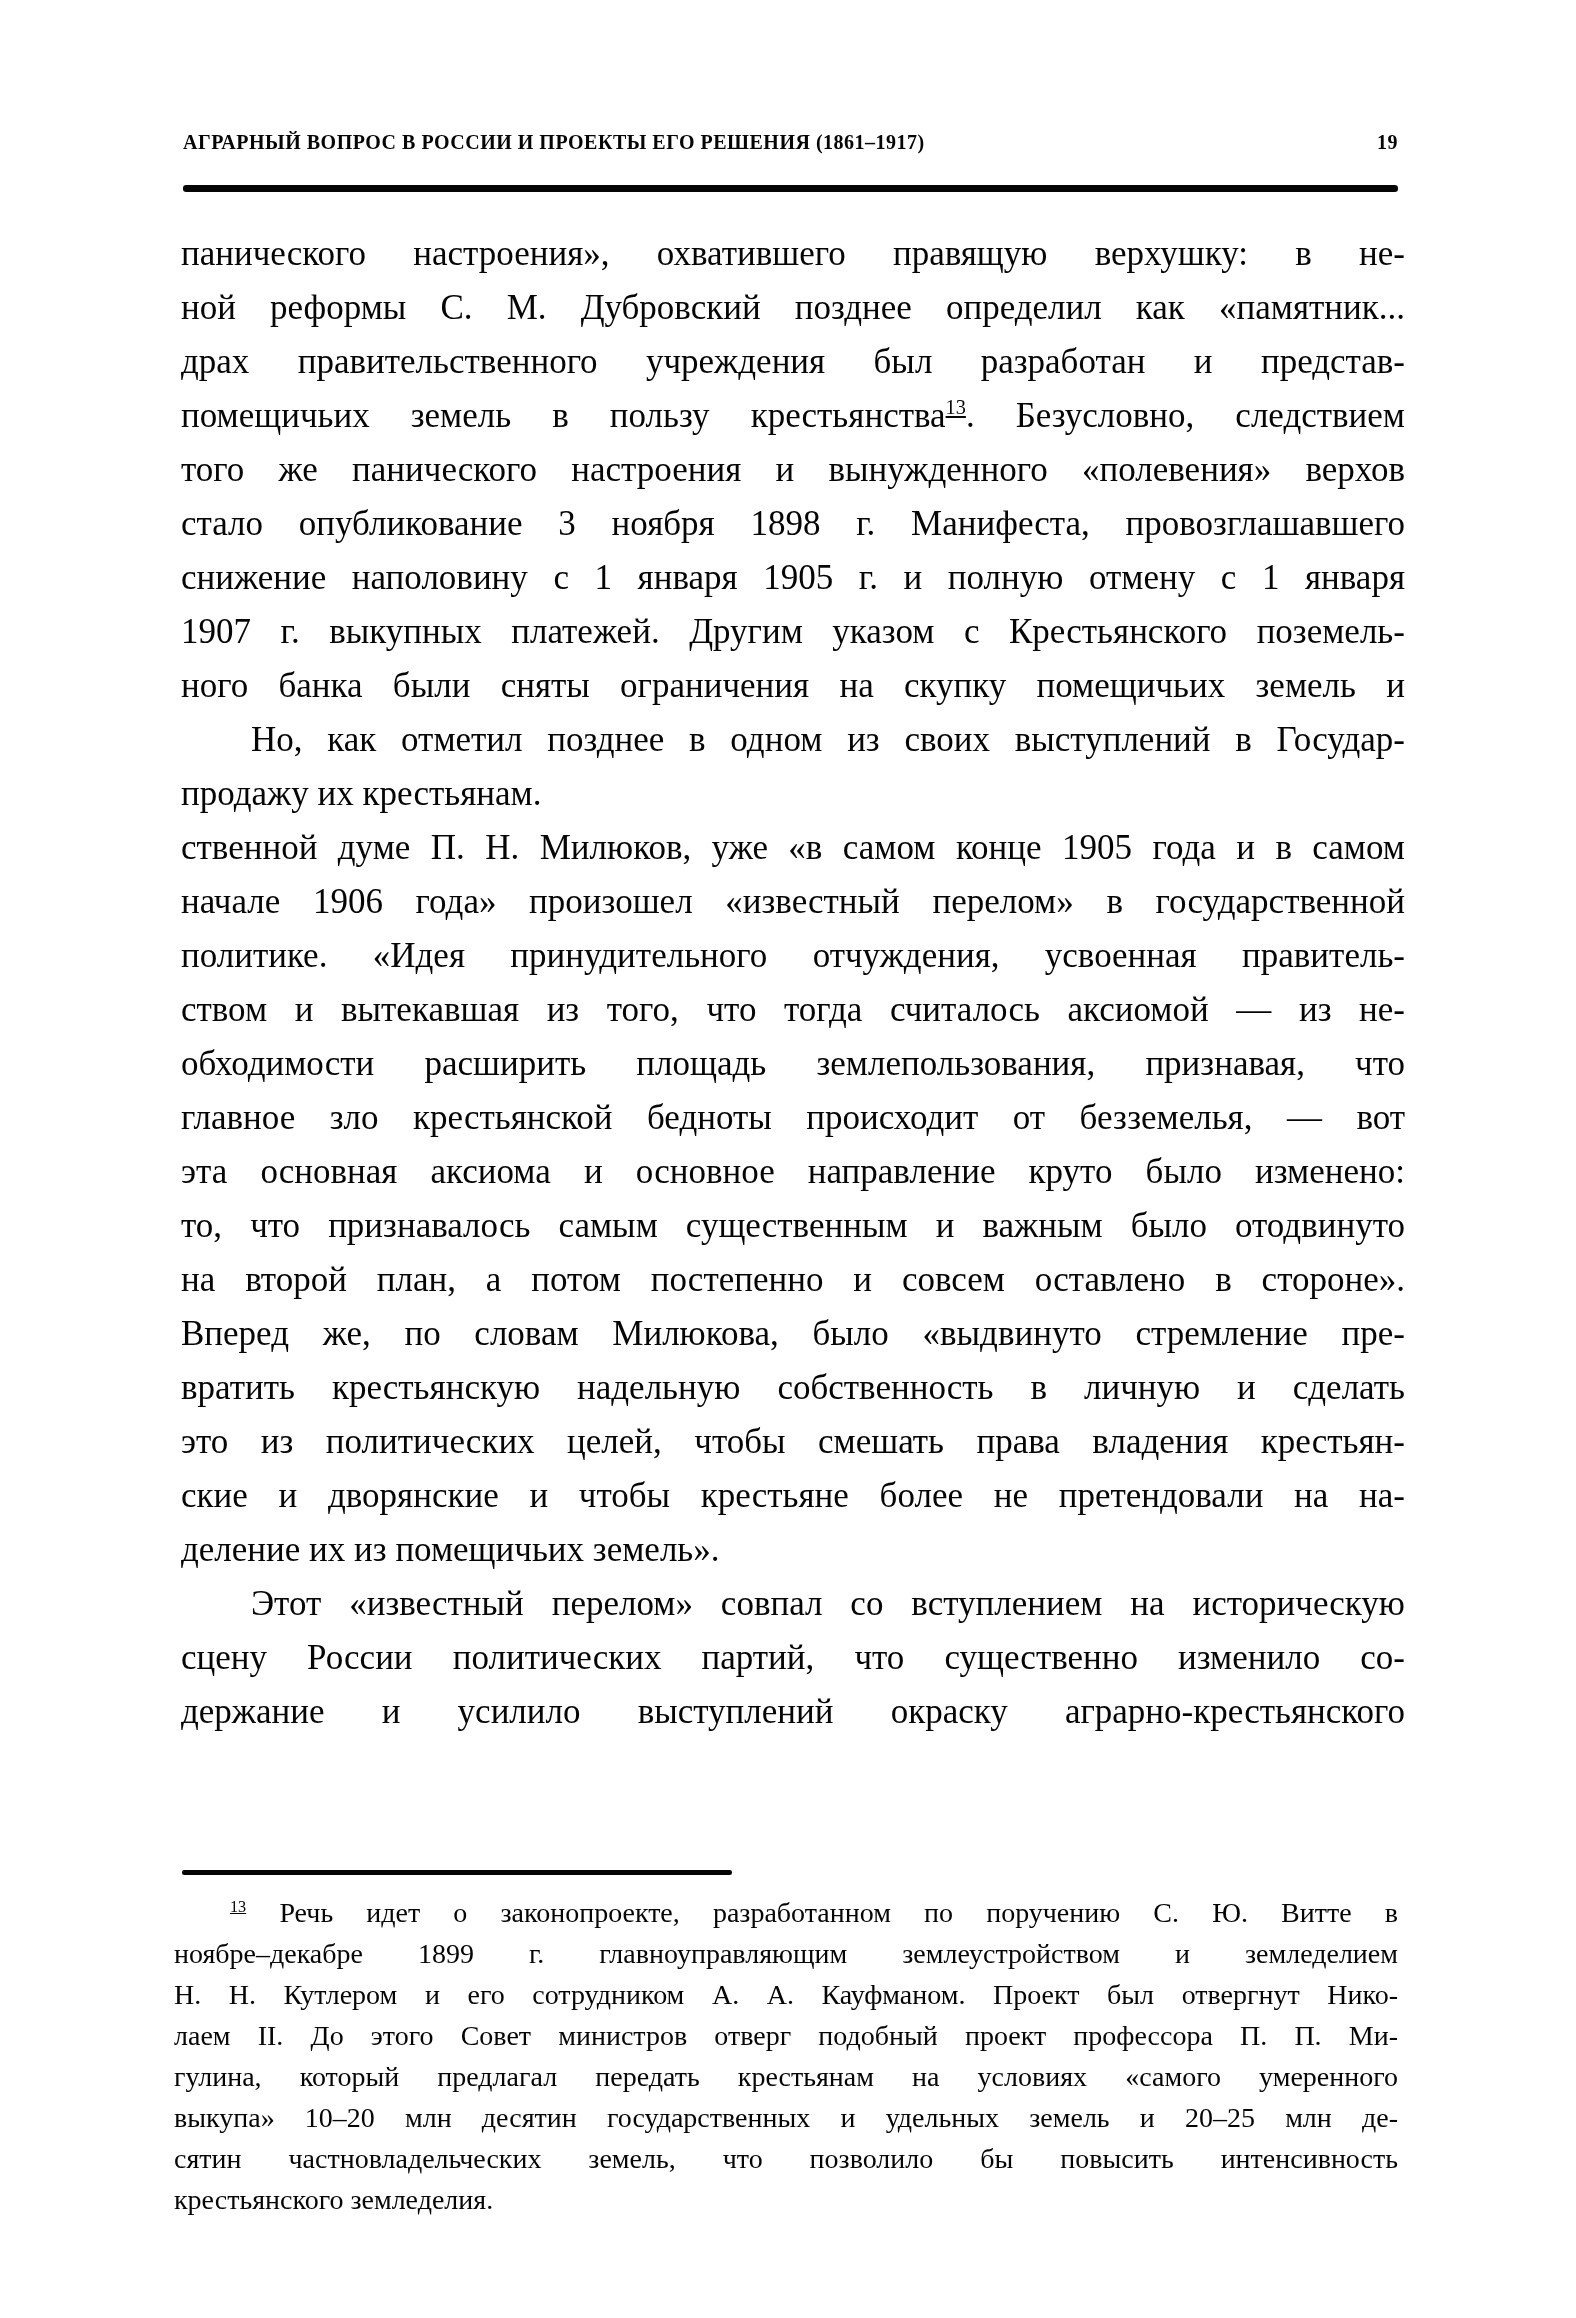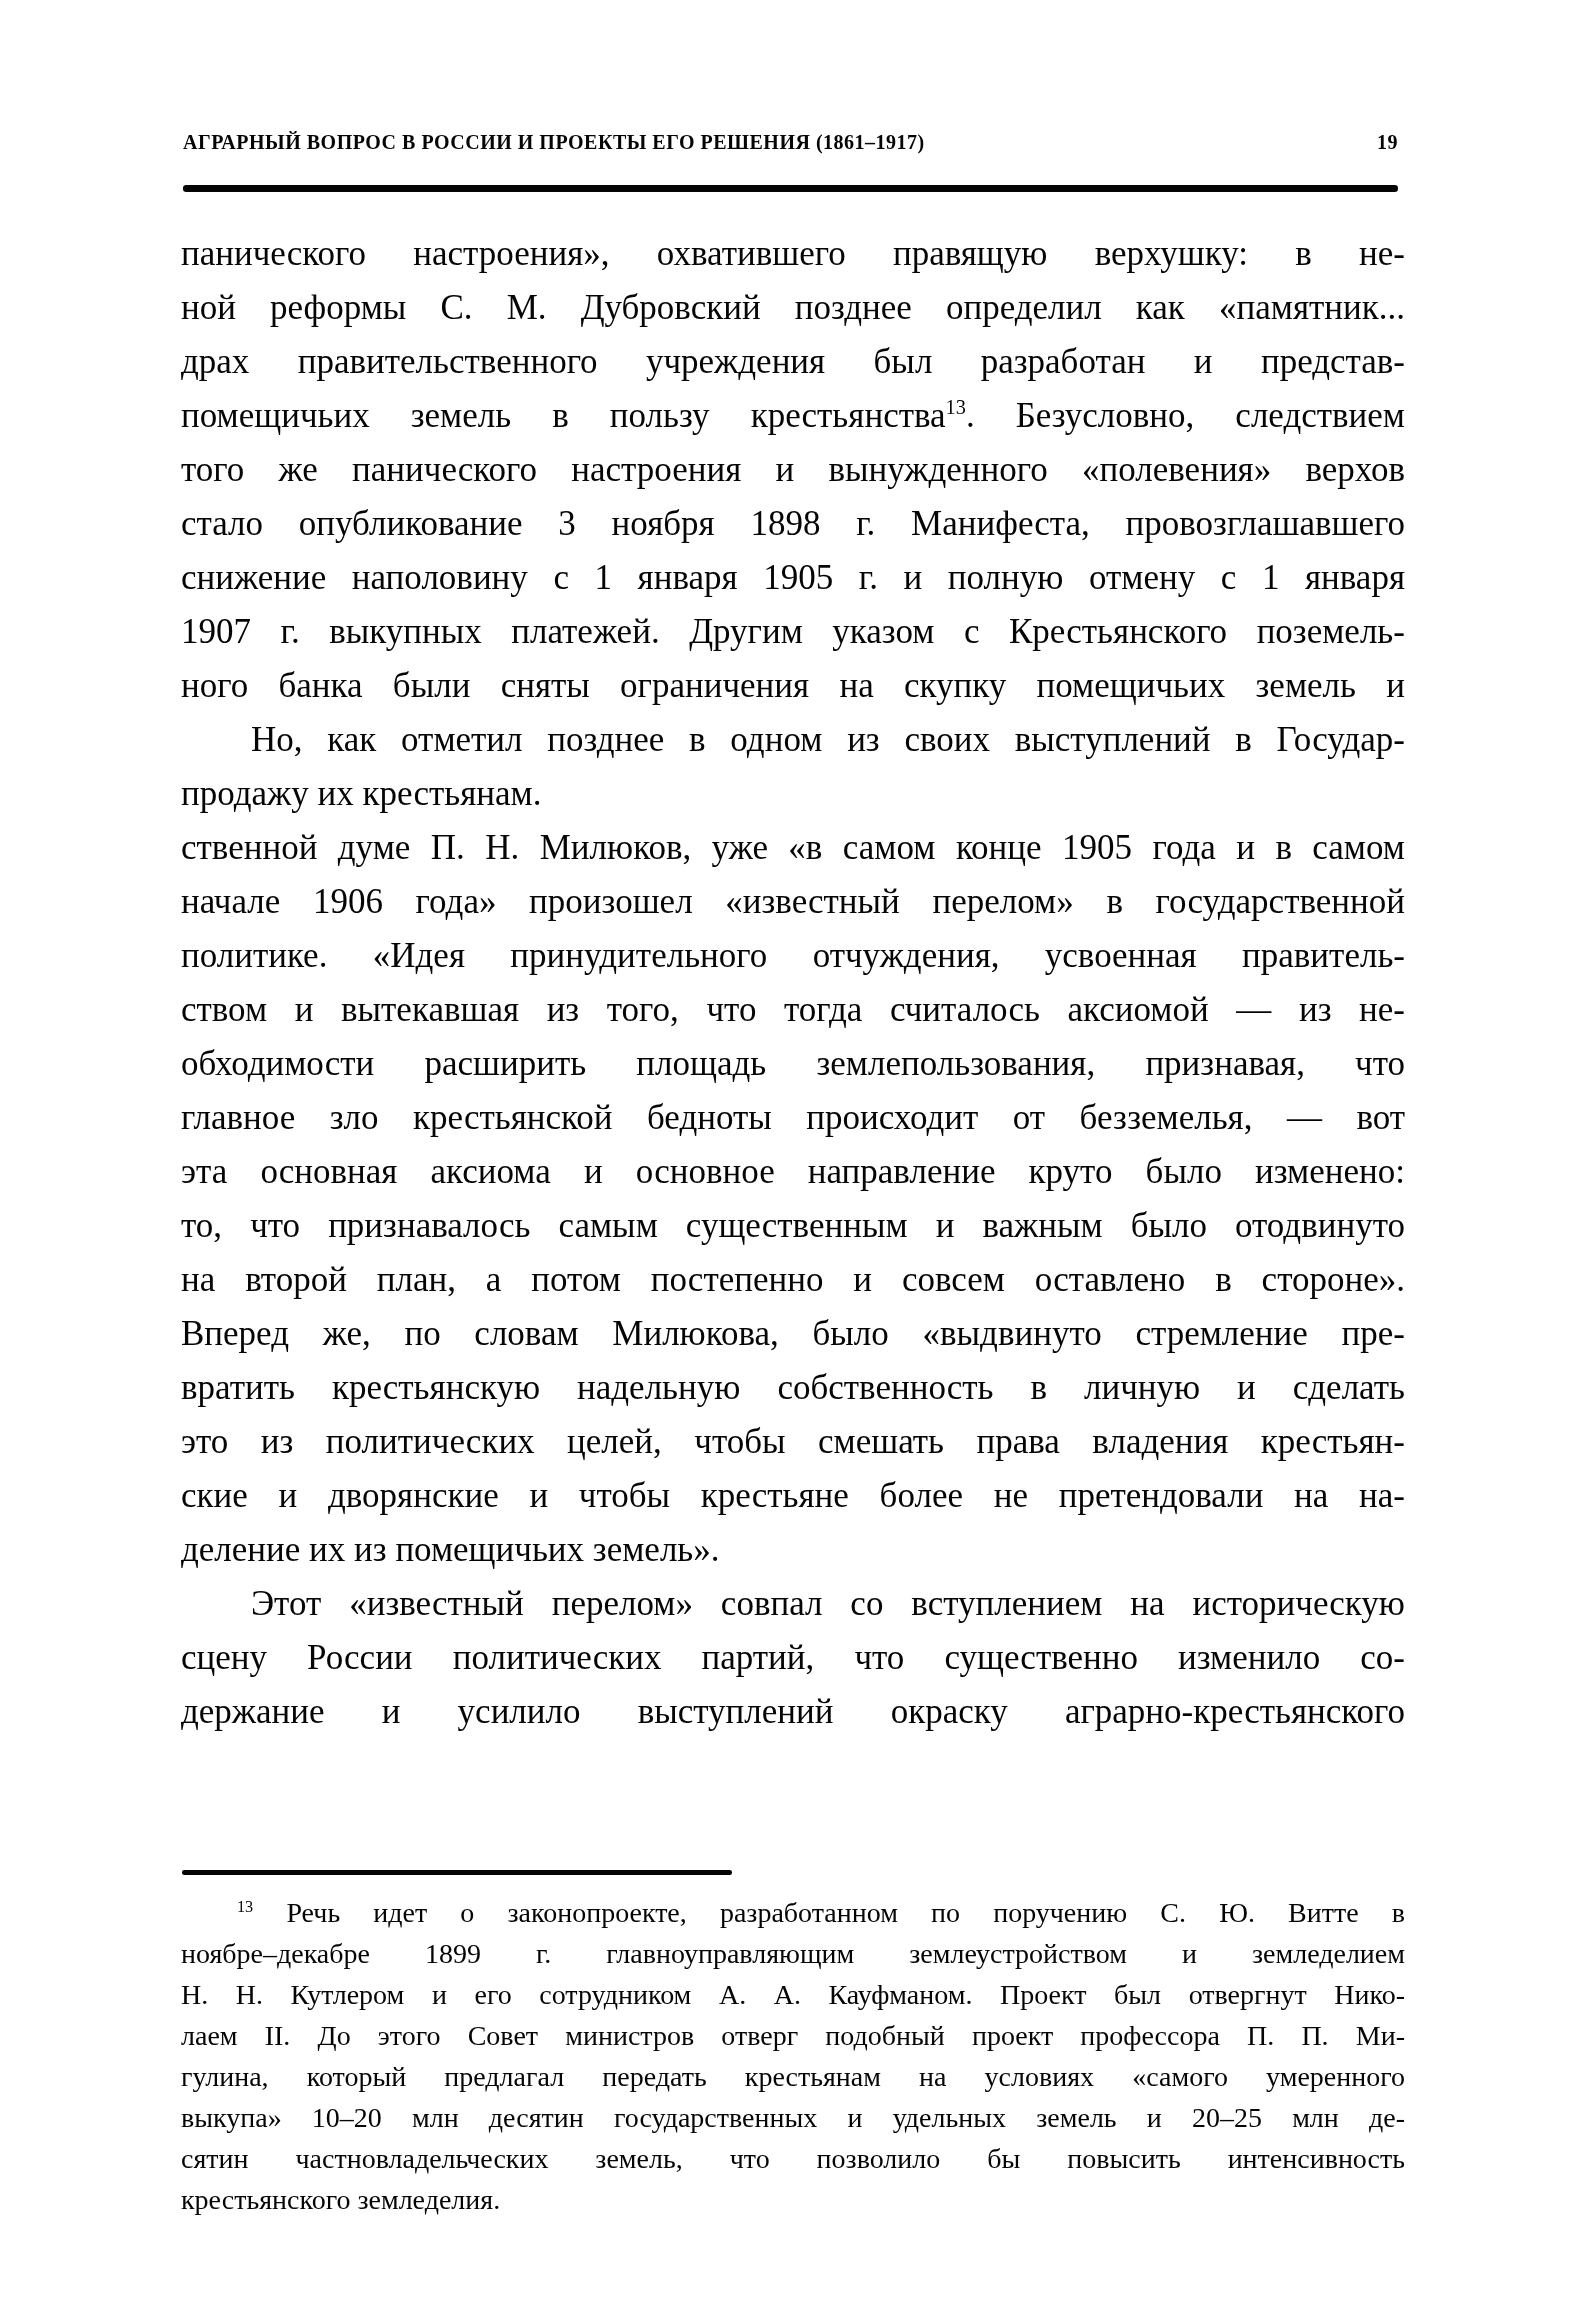--- a/index.html
+++ b/index.html
@@ -53,34 +53,35 @@
     text-align: justify;
     text-align-last: justify;
   }
   .tline.indent { text-indent: 70px; }
   .tline.last   { text-align-last: left; }
   sup {
     font-size: 58%;
     line-height: 0;
     vertical-align: super;
     letter-spacing: 0;
+    text-decoration: underline;
   }
   
   .footnote-rule {
     position: absolute;
     left: 182px;
     top: 1870px;
     width: 550px;
     height: 5.1px;
     background: #050505;
     border-radius: 2.3px;
   }
   .footnote {
     position: absolute;
-    left: 181px;
+    left: 174px;
     top: 1892px;
     width: 1224px;
     font-size: 28px;
     line-height: 41px;
   }
   .footnote .tline.indent { text-indent: 56px; }
 </style>
 </head>
 <body>
 

